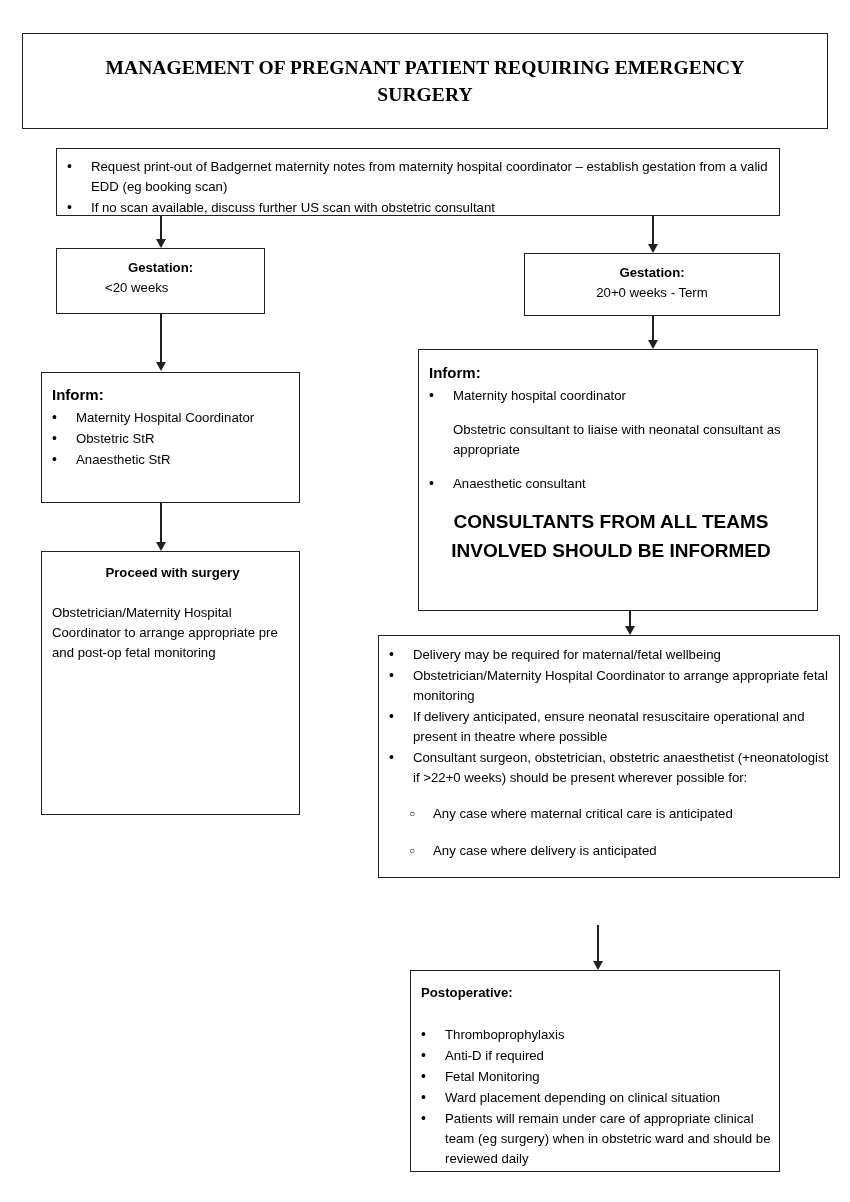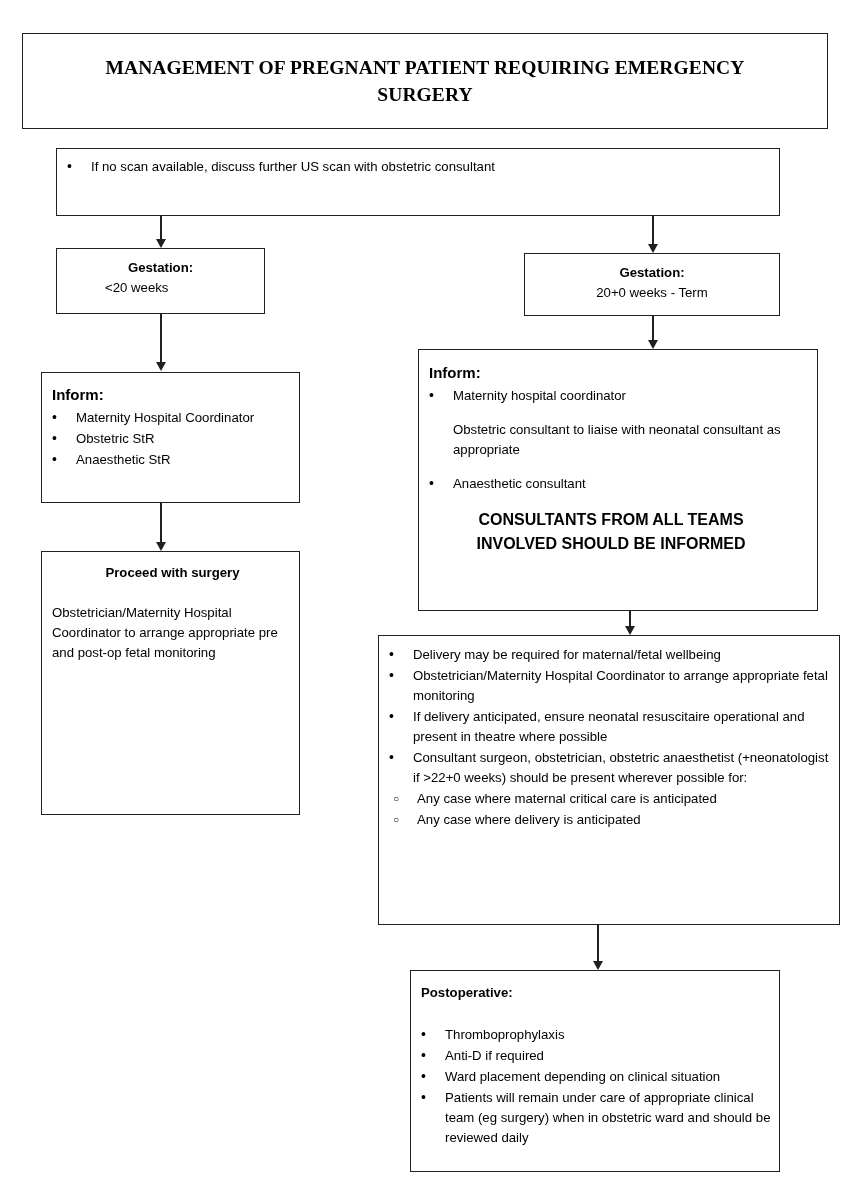--- a/index.html
+++ b/index.html
@@ -72,47 +72,47 @@
   ul.bul > li.nomark::before { content: ""; }
 
   ul.sub {
     list-style: none;
     margin: 0;
     padding: 0;
   }
   ul.sub > li {
     position: relative;
     padding-left: 38px;
-    margin: 0;
+    margin: 16px;
   }
   ul.sub > li::before {
     content: "\25CB";
     position: absolute;
     left: 14px;
     top: 0px;
     font-size: 10px;
     line-height: 2.0;
   }
   .gap { height: 13px; }
 
   
   #box-intake  { left: 56px;  top: 148px; width: 724px; height: 68px;  padding: 8px 8px 0 0; }
   #box-gest-left  { left: 56px;  top: 248px; width: 209px; height: 66px; padding: 9px 6px 0 6px; }
   #box-gest-right { left: 524px; top: 253px; width: 256px; height: 63px; padding: 9px 6px 0 6px; }
   #box-inform-left { left: 41px; top: 372px; width: 259px; height: 131px; padding: 11px 6px 0 0; }
   #box-proceed { left: 41px; top: 551px; width: 259px; height: 264px; padding: 11px 6px 0 10px; }
   #box-inform-right { left: 418px; top: 349px; width: 400px; height: 262px; padding: 12px 8px 0 0; }
-  #box-delivery { left: 378px; top: 635px; width: 462px; height: 290px; padding: 9px 8px 0 0; }
+  #box-delivery { left: 378px; top: 635px; width: 462px; height: 243px; padding: 9px 8px 0 0; }
   #box-postop { left: 410px; top: 970px; width: 370px; height: 202px; padding: 12px 8px 0 0; }
 
   #box-gest-left .g2 { padding-left: 42px; }
 
   .consultants {
     font-weight: bold;
-    font-size: 16px;
+    font-size: 19px;
     line-height: 1.52;
     text-align: center;
     padding: 0 24px 0 18px;
   }
   .proceed-head {
     font-weight: bold;
     font-size: 13.2px;
     text-align: center;
     margin-bottom: 20px;
   }
@@ -154,20 +154,21 @@
 
   <div class="box title-box">
     <div class="title-text">
       <div>MANAGEMENT OF PREGNANT PATIENT REQUIRING EMERGENCY</div>
       <div>SURGERY</div>
     </div>
   </div>
 
   <div class="box body-text" id="box-intake">
     <ul class="bul">
+      <li>Request print-out of Badgernet maternity notes from maternity hospital coordinator – establish gestation from a valid EDD (eg booking scan)</li>
       <li>If no scan available, discuss further US scan with obstetric consultant</li>
     </ul>
   </div>
 
   <div class="conn" style="left:160px; top:216px;">
     <div class="stem" style="height:23px;"></div>
     <div class="head" style="top:23px;"></div>
   </div>
 
   <div class="conn" style="left:652px; top:216px;">
@@ -252,18 +253,19 @@
   <div class="conn" style="left:597px; top:925px;">
     <div class="stem" style="height:36px;"></div>
     <div class="head" style="top:36px;"></div>
   </div>
 
   <div class="box body-text" id="box-postop">
     <div class="postop-head">Postoperative:</div>
     <ul class="bul">
       <li>Thromboprophylaxis</li>
       <li>Anti-D if required</li>
+      <li>Fetal Monitoring</li>
       <li>Ward placement depending on clinical situation</li>
       <li>Patients will remain under care of appropriate clinical team (eg surgery) when in obstetric ward and should be reviewed daily</li>
     </ul>
   </div>
 
 </div>
 
 </body></html>

